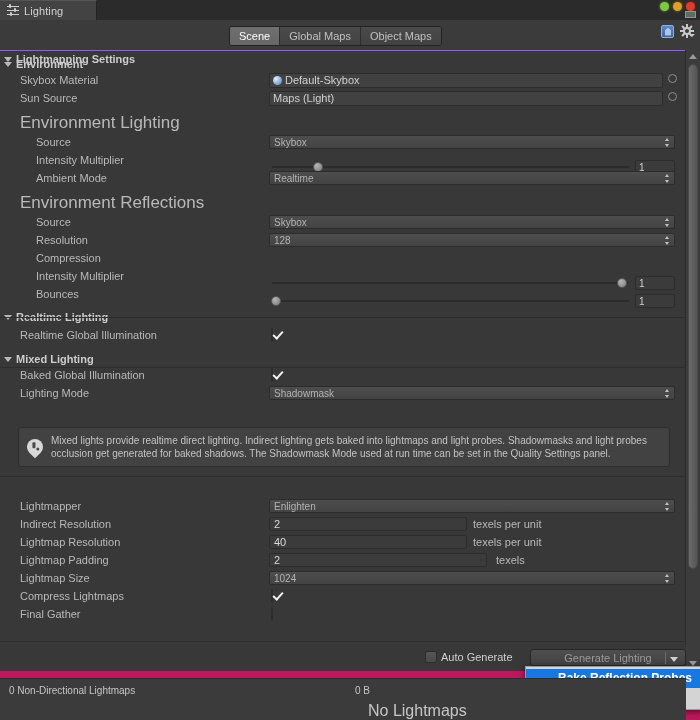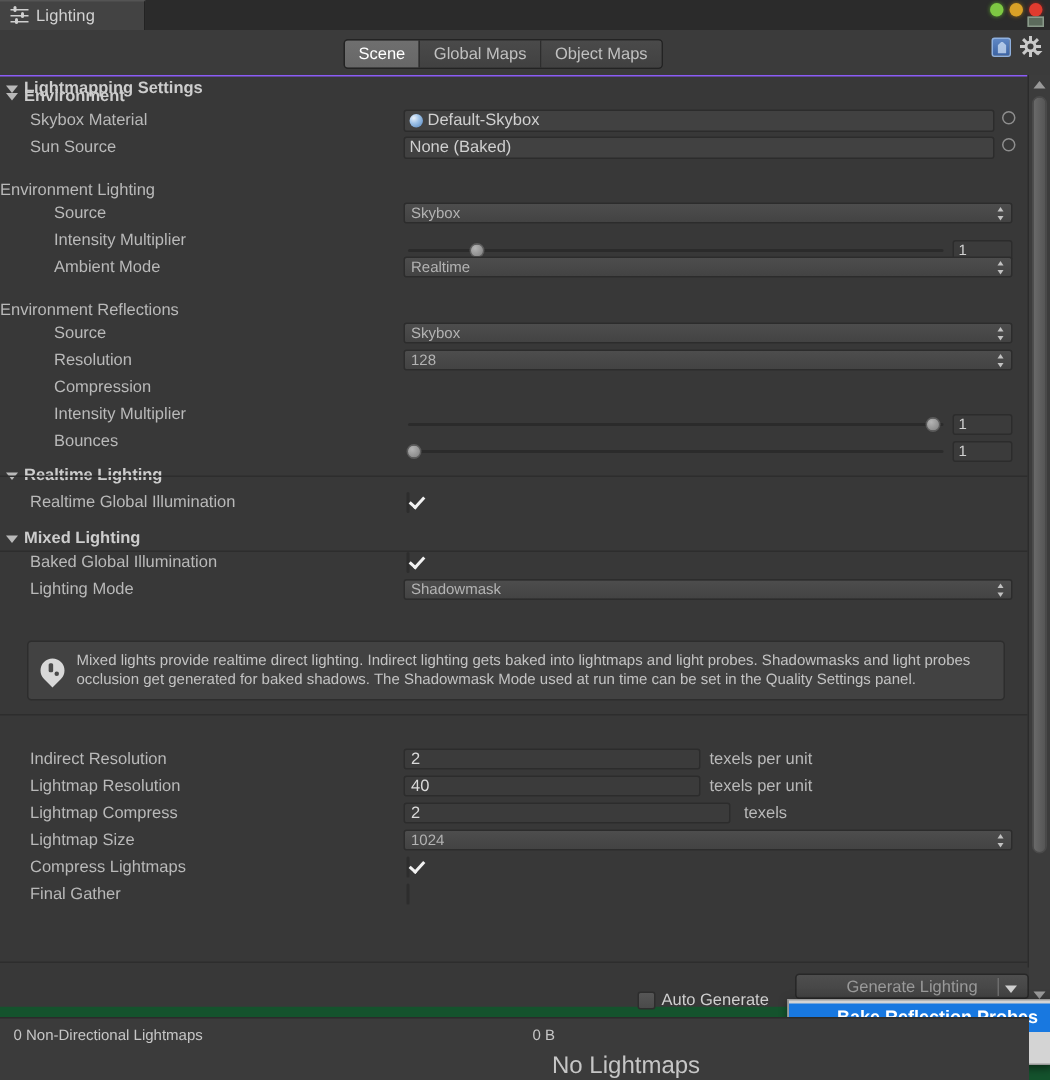--- a/index.html
+++ b/index.html
@@ -1,21 +1,21 @@
 <!DOCTYPE html>
 <html><head>
 <meta charset="utf-8">
 <style>
   html,body{margin:0;padding:0;background:#2f2f2f;}
   body{
     width:700px;height:720px;overflow:hidden;
     font-family:"Liberation Sans","DejaVu Sans",sans-serif;
     font-size:11px;color:#b6b6b6;-webkit-font-smoothing:antialiased;
   }
-  .window{position:relative;width:700px;height:720px;background:#14532d;text-decoration:underline;}
+  .window{position:relative;width:700px;height:720px;background:#be185d;text-decoration:underline;}
 
   
   .titlebar{position:absolute;left:0;top:0;width:700px;height:20px;
     background:#2b2b2b;border-bottom:1px solid #232323;}
   .tab-lighting{position:absolute;left:0;top:0;width:97px;height:20px;
     background:#434343;border-top:1px solid #545454;border-right:1px solid #232323;
     display:flex;align-items:center;gap:5px;padding-left:7px;box-sizing:border-box;}
   .tab-lighting .label{font-size:11px;color:#d2d2d2;letter-spacing:.1px;}
   .mixer-icon{width:12px;height:11px;position:relative;flex:0 0 auto;}
   .mixer-icon i{position:absolute;left:0;width:12px;height:1px;background:#cfcfcf;}
@@ -67,21 +67,21 @@
     font-weight:bold;color:#cdcdcd;font-size:11px;}
   .foldout{width:0;height:0;border-left:4.5px solid #b9b9b9;border-top:3.5px solid transparent;
     border-bottom:3.5px solid transparent;margin-right:4px;}
   .foldout.open{border-left:4px solid transparent;border-right:4px solid transparent;
     border-top:5px solid #b9b9b9;border-bottom:none;margin-right:4px;margin-top:2px;}
 
   .row{height:18px;display:flex;align-items:center;position:relative;}
   .lbl{font-size:11px;color:#b9b9b9;white-space:nowrap;}
   .lbl.ind1{padding-left:20px;}
   .lbl.ind2{padding-left:36px;}
-  .grouplbl{font-size:11px;color:#b9b9b9;}
+  .grouplbl{padding-left:20px;font-size:17px;color:#b9b9b9;}
 
   .fieldcol{position:absolute;left:269px;}
 
   
   .objfield{width:394px;height:15px;background:#414141;border:1px solid #2c2c2c;
     border-radius:2px;display:flex;align-items:center;padding-left:3px;box-sizing:border-box;
     font-size:11px;color:#d0d0d0;}
   .objfield .sphere{width:9px;height:9px;border-radius:50%;margin-right:3px;flex:0 0 auto;
     background:radial-gradient(circle at 32% 30%,#eaf2fb 0%,#9fc3e8 40%,#5183bd 100%);}
   .picker{position:absolute;left:668px;top:3px;width:9px;height:9px;border-radius:50%;
@@ -126,21 +126,21 @@
   .info-icon:after{content:"";position:absolute;left:6.5px;top:3px;width:3px;height:6px;
     background:#4a4a4a;border-radius:1px;transform:rotate(45deg);}
   .info-icon:before{content:"";position:absolute;left:6.5px;top:10px;width:3px;height:3px;
     background:#4a4a4a;border-radius:50%;transform:rotate(45deg);}
   .helptext{font-size:10px;line-height:13px;color:#c3c3c3;}
 
   .divider{position:absolute;left:0;width:686px;height:1px;background:#2d2d2d;}
 
   
   .bakebar{position:absolute;left:0;top:645px;width:686px;height:26px;background:#383838;}
-  .autogen{position:absolute;left:425px;top:651px;display:flex;align-items:center;gap:4px;margin-top:10px;}
+  .autogen{position:absolute;left:425px;top:651px;display:flex;align-items:center;gap:4px;}
   .autogen .lbl2{font-size:11px;color:#cfcfcf;}
   .genbtn{position:absolute;left:530px;top:649px;width:156px;height:17px;
     background:linear-gradient(#4e4e4e,#424242);border:1px solid #272727;border-radius:3px;
     display:flex;align-items:center;justify-content:center;font-size:11px;color:#9a9a9a;box-sizing:border-box;}
   .genbtn .sep{position:absolute;right:19px;top:2px;width:1px;height:12px;background:#6d6d6d;}
   .genbtn .dncaret{position:absolute;right:7px;top:7px;width:0;height:0;
     border-left:4px solid transparent;border-right:4px solid transparent;border-top:5px solid #cfcfcf;}
 
   .ctxmenu{position:absolute;left:525px;top:666px;width:175px;background:#d4d4d4;
     border:1px solid #9a9a9a;box-shadow:0 2px 6px rgba(0,0,0,.55);padding:2px 0;}
@@ -223,21 +223,21 @@
           <span>Default-Skybox</span>
         </span>
       </span>
       <span class="picker"></span>
     </div>
 
     <div class="row">
       <span class="lbl ind1">Sun Source</span>
       <span class="fieldcol">
         <span class="objfield">
-          <span>None (Baked)</span>
+          <span>Maps (Light)</span>
         </span>
       </span>
       <span class="picker"></span>
     </div>
 
     <div class="row" style="height:26px;align-items:flex-end">
       <span class="grouplbl">Environment Lighting</span>
     </div>
 
     <div class="row">
@@ -363,39 +363,48 @@
 
     <div class="divider" style="top:425px"></div>
 
     <div class="section-hdr" style="position:absolute;left:0;top:0">
       <span class="foldout open"></span>
       <span>Lightmapping Settings</span>
     </div>
 
     <div style="position:absolute;left:0;top:446px;width:686px">
 
+      <div class="row">
+        <span class="lbl ind1">Lightmapper</span>
+        <span class="fieldcol">
+          <span class="popup">
+            <span>Enlighten</span>
+            <span class="arrows"></span>
+          </span>
+        </span>
+      </div>
 
       <div class="row">
         <span class="lbl ind1">Indirect Resolution</span>
         <span class="fieldcol">
           <span class="textfield" style="width:198px">2</span>
         </span>
         <span class="suffix" style="left:473px">texels per unit</span>
       </div>
 
       <div class="row">
         <span class="lbl ind1">Lightmap Resolution</span>
         <span class="fieldcol">
           <span class="textfield" style="width:198px">40</span>
         </span>
         <span class="suffix" style="left:473px">texels per unit</span>
       </div>
 
       <div class="row">
-        <span class="lbl ind1">Lightmap Compress</span>
+        <span class="lbl ind1">Lightmap Padding</span>
         <span class="fieldcol">
           <span class="textfield" style="width:218px">2</span>
         </span>
         <span class="suffix" style="left:496px">texels</span>
       </div>
 
       <div class="row">
         <span class="lbl ind1">Lightmap Size</span>
         <span class="fieldcol">
           <span class="popup">

